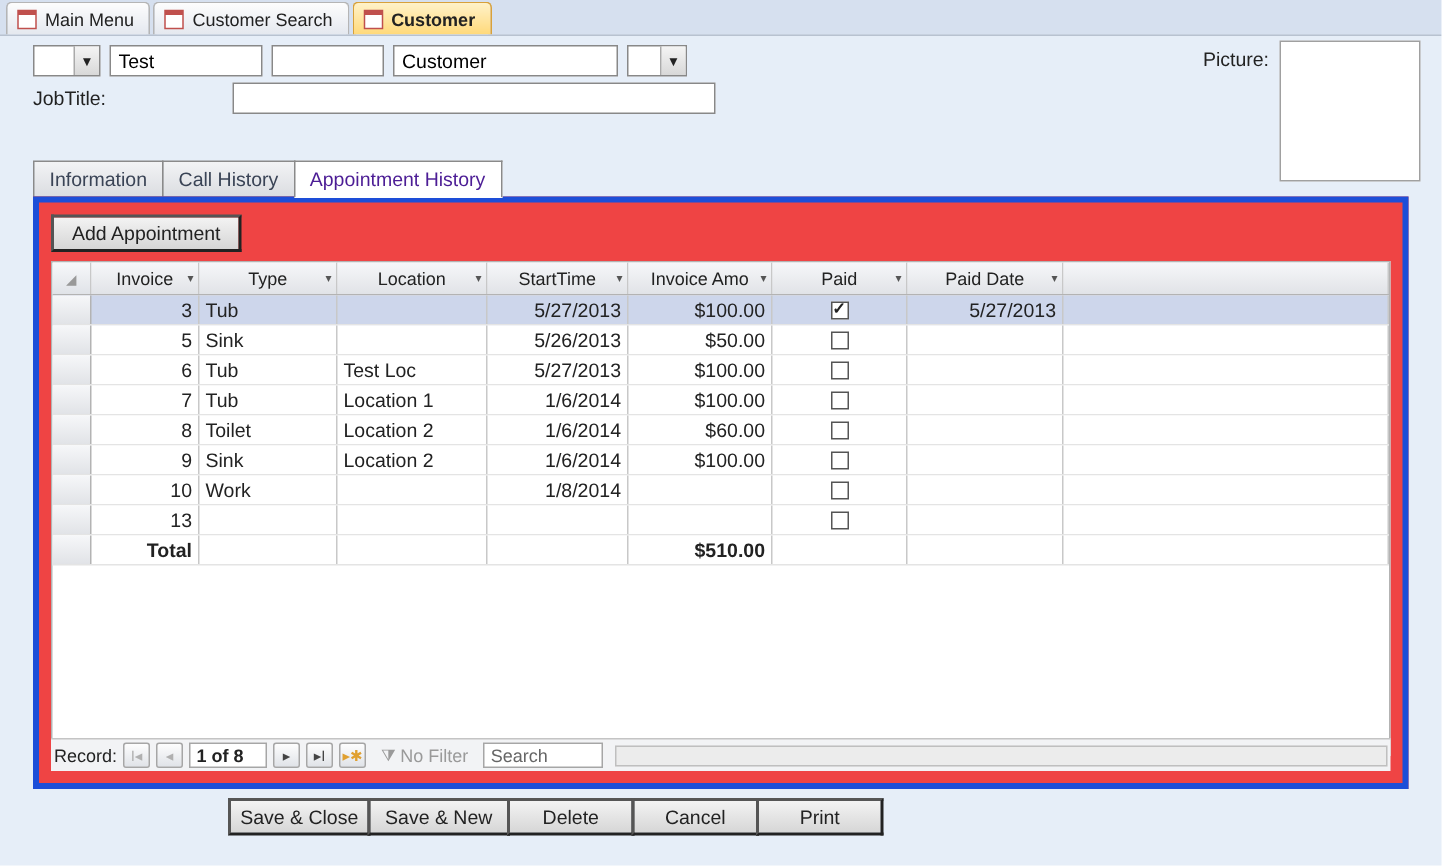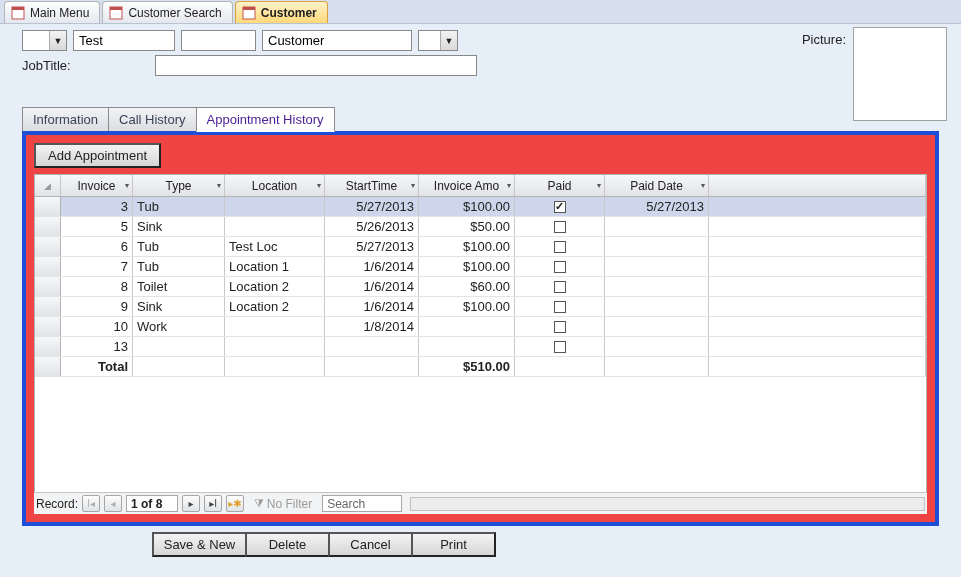--- a/index.html
+++ b/index.html
@@ -489,19 +489,20 @@
           <span>No Filter</span>
         </span>
         <input class="search-box" value="Search" style="">
         <div class="hscroll"></div>
       </div>
 
     </div>
   </div>
 
   <div class="footer-btns">
+    <div class="fbtn wide">Save &amp; Close</div>
     <div class="fbtn wide">Save &amp; New</div>
     <div class="fbtn">Delete</div>
     <div class="fbtn">Cancel</div>
     <div class="fbtn">Print</div>
   </div>
 
 </div>
 
 </body></html>

